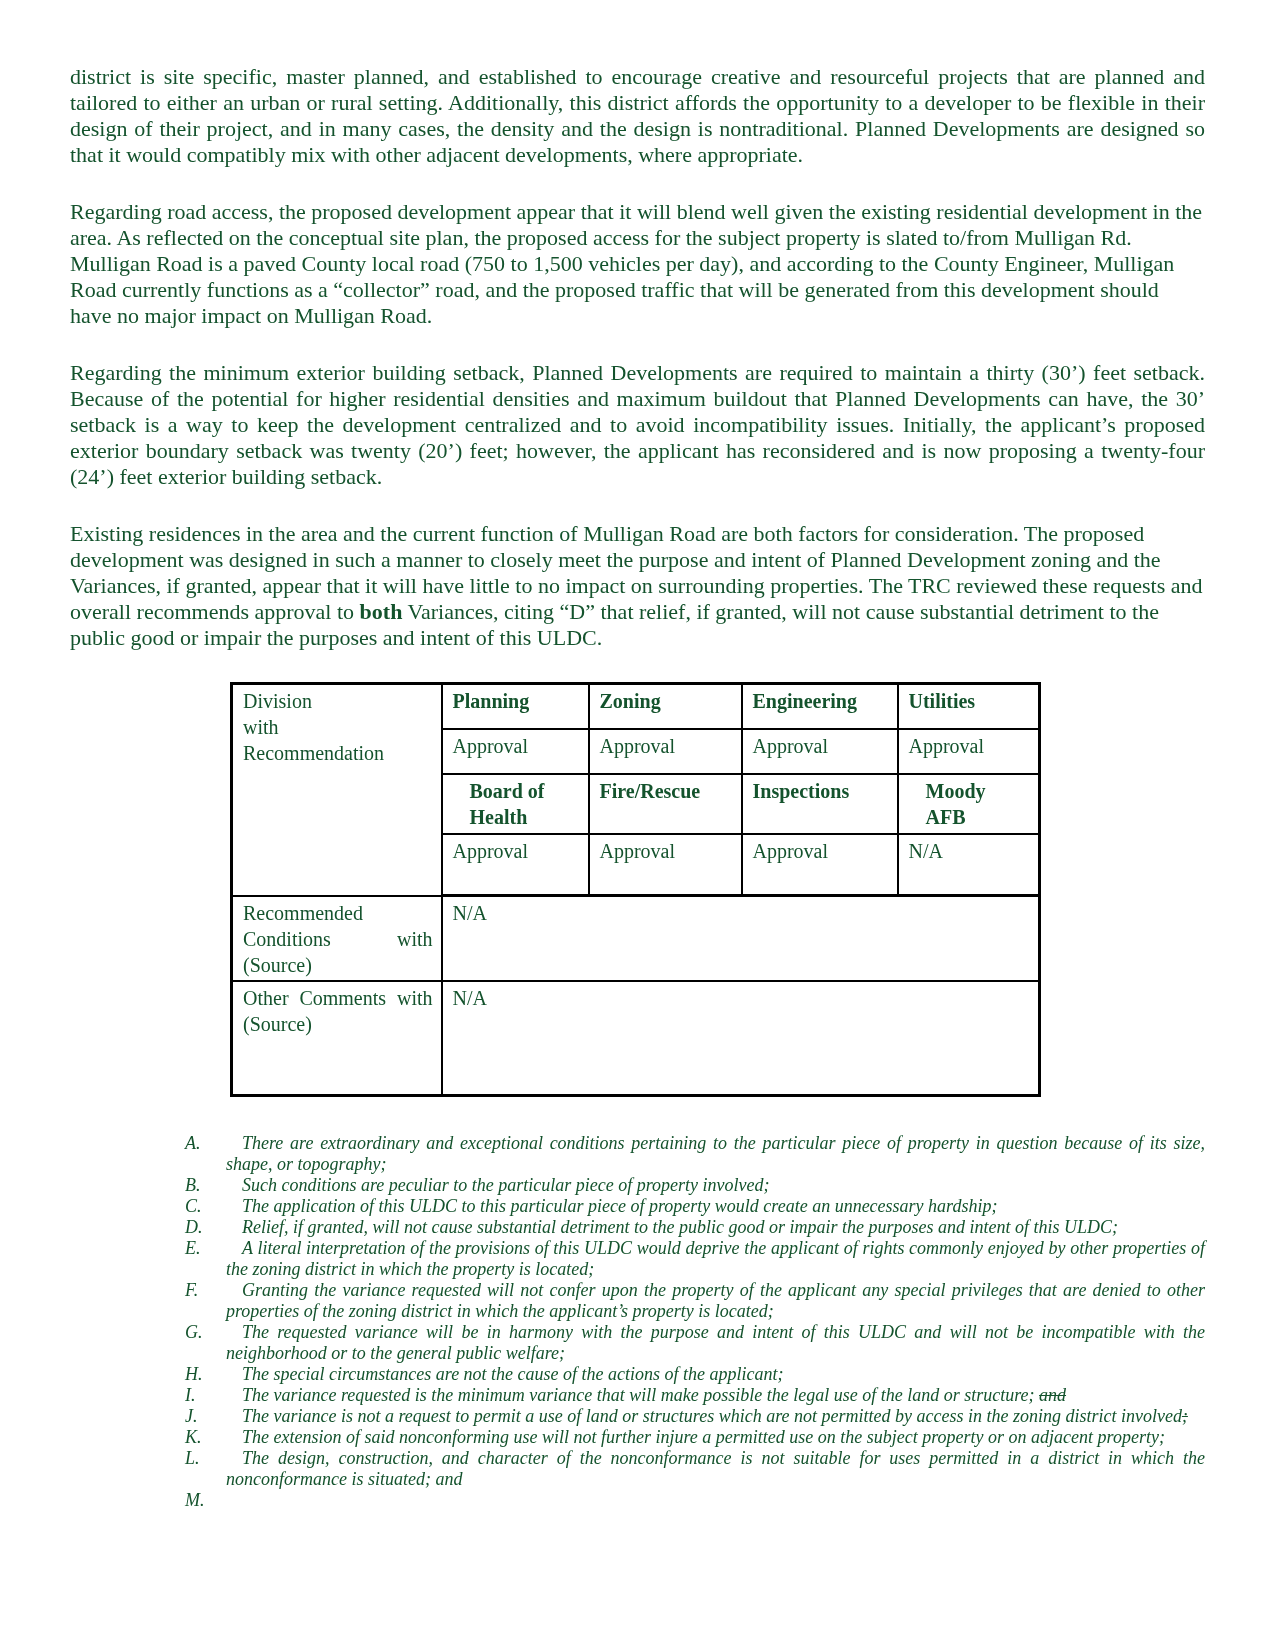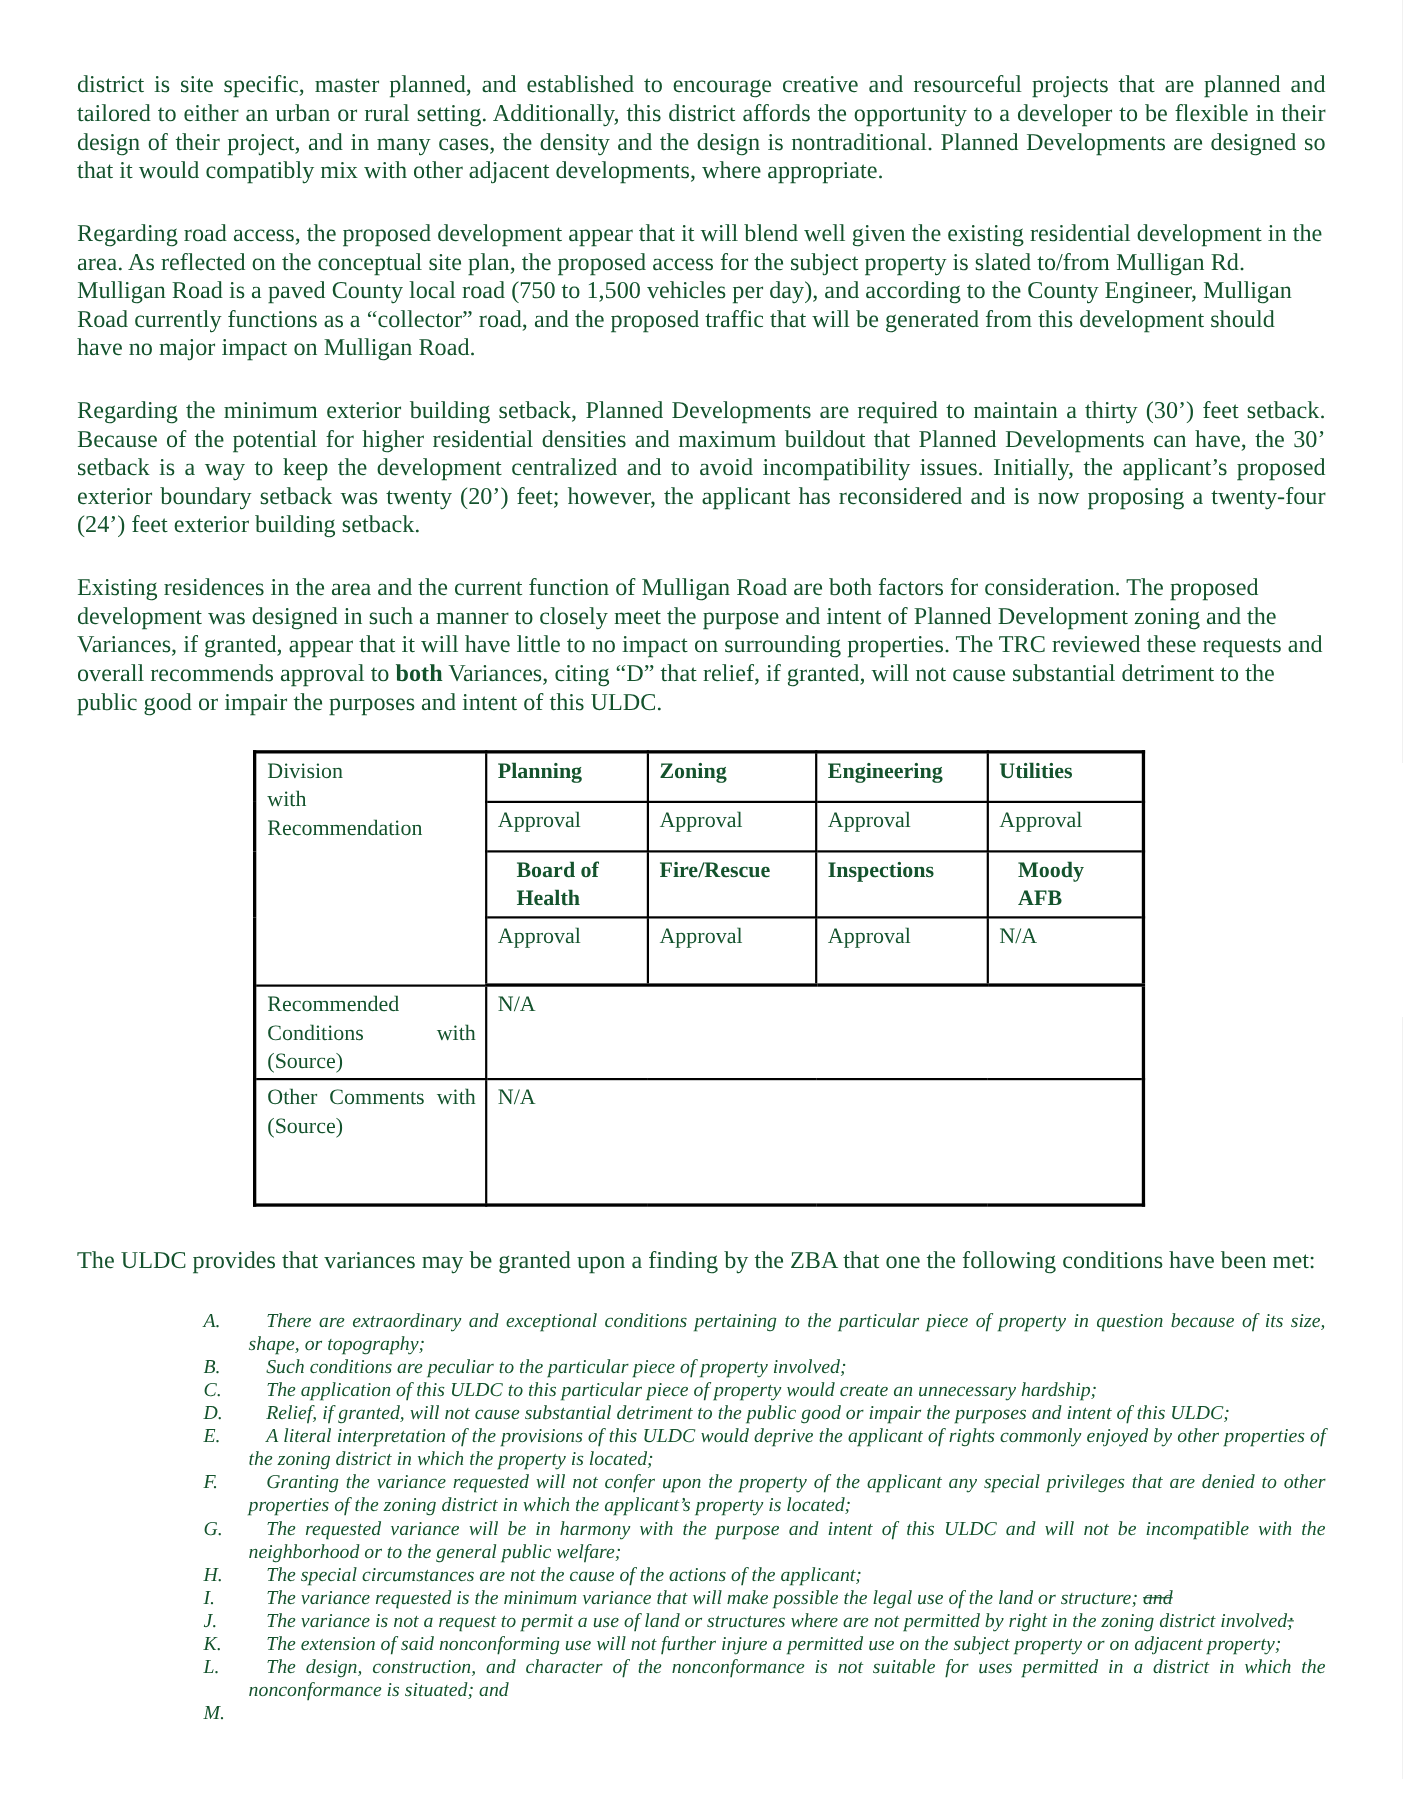--- a/index.html
+++ b/index.html
@@ -96,32 +96,31 @@
         <td class="label-cell">Recommended Conditions with (Source)</td>
         <td colspan="4">N/A</td>
       </tr>
       <tr class="r6">
         <td class="label-cell">Other Comments with (Source)</td>
         <td colspan="4">N/A</td>
       </tr>
     </tbody>
       </table>
 
-    <p class="body mb-xs">The ULDC provides that variances may be granted upon a finding by the ZBA that one the following conditions have been met:</p>
 
     <div class="conds">
       <div class="cond"><span class="marker">A.</span><span>There are extraordinary and exceptional conditions pertaining to the particular piece of property in question because of its size, shape, or topography;</span><span class="strike"></span></div>
       <div class="cond"><span class="marker">B.</span><span>Such conditions are peculiar to the particular piece of property involved;</span><span class="strike"></span></div>
       <div class="cond"><span class="marker">C.</span><span>The application of this ULDC to this particular piece of property would create an unnecessary hardship;</span><span class="strike"></span></div>
       <div class="cond"><span class="marker">D.</span><span>Relief, if granted, will not cause substantial detriment to the public good or impair the purposes and intent of this ULDC;</span><span class="strike"></span></div>
       <div class="cond"><span class="marker">E.</span><span>A literal interpretation of the provisions of this ULDC would deprive the applicant of rights commonly enjoyed by other properties of the zoning district in which the property is located;</span><span class="strike"></span></div>
       <div class="cond"><span class="marker">F.</span><span>Granting the variance requested will not confer upon the property of the applicant any special privileges that are denied to other properties of the zoning district in which the applicant’s property is located;</span><span class="strike"></span></div>
       <div class="cond"><span class="marker">G.</span><span>The requested variance will be in harmony with the purpose and intent of this ULDC and will not be incompatible with the neighborhood or to the general public welfare;</span><span class="strike"></span></div>
       <div class="cond"><span class="marker">H.</span><span>The special circumstances are not the cause of the actions of the applicant;</span><span class="strike"></span></div>
       <div class="cond"><span class="marker">I.</span><span>The variance requested is the minimum variance that will make possible the legal use of the land or structure; </span><span class="strike">and</span></div>
-      <div class="cond"><span class="marker">J.</span><span>The variance is not a request to permit a use of land or structures where are not permitted by right in the zoning district involved</span><span class="strike">;</span></div>
+      <div class="cond"><span class="marker">J.</span><span>The variance is not a request to permit a use of land or structures which are not permitted by access in the zoning district involved</span><span class="strike">;</span></div>
       <div class="cond"><span class="marker">K.</span><span>The extension of said nonconforming use will not further injure a permitted use on the subject property or on adjacent property;</span><span class="strike"></span></div>
       <div class="cond"><span class="marker">L.</span><span>The design, construction, and character of the nonconformance is not suitable for uses permitted in a district in which the nonconformance is situated; and</span><span class="strike"></span></div>
       <div class="cond"><span class="marker">M.</span><span class="strike"></span></div>
     </div>
 
   </div>
 </div>
 
 </body></html>

